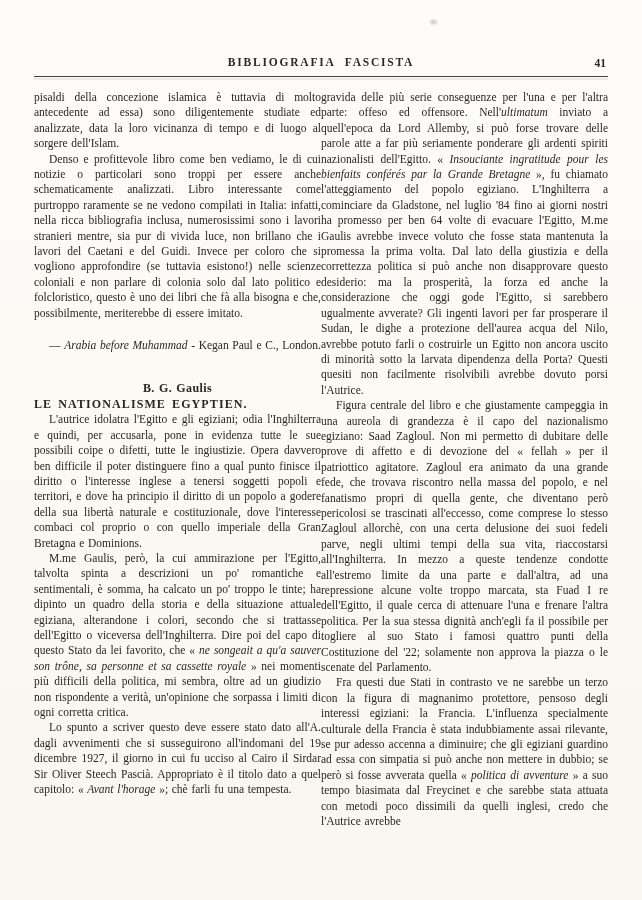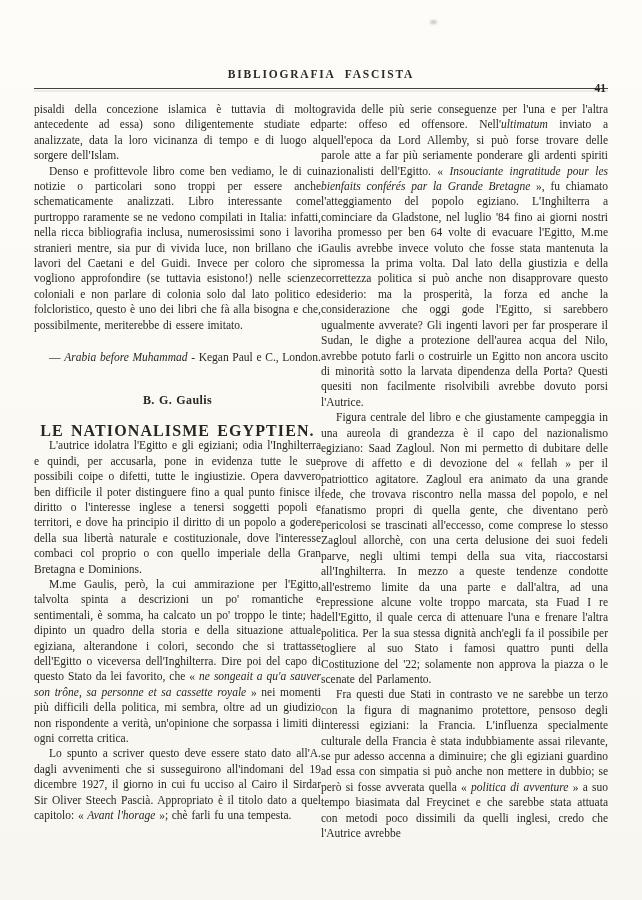--- a/index.html
+++ b/index.html
@@ -5,21 +5,21 @@
   html, body {
     margin: 0;
     padding: 0;
     background: #f2f0ea;
   }
   .page {
     position: relative;
     width: 642px;
     height: 900px;
     box-sizing: border-box;
-    padding: 16px 34px;
+    padding: 4px 34px;
     background: linear-gradient(180deg, #fdfcf8 0%, #fbf9f4 55%, #f8f6f0 100%);
     overflow: hidden;
     font-family: "Liberation Serif", "DejaVu Serif", serif;
     color: #2b2620;
   }
   .scan-speck {
     position: absolute;
     left: 430px;
     top: 20px;
     width: 7px;
@@ -37,21 +37,21 @@
     text-align: center;
     font-size: 11.5px;
     font-weight: bold;
     letter-spacing: 1.8px;
     word-spacing: 5px;
     color: #2e2922;
   }
   .page-number {
     position: absolute;
     right: 2px;
-    top: 14px;
+    top: 1px;
     font-size: 11.5px;
     font-weight: bold;
   }
   .header-rule {
     height: 0;
     border-top: 1.5px solid #46403a;
     box-shadow: 0 2.5px 0 rgba(80,70,58,0.20);
     margin-top: 3px;
   }
   .columns {
@@ -77,24 +77,24 @@
     text-align: right;
   }
   .block.author {
     margin-top: 27px;
     font-weight: bold;
     font-size: 12px;
     text-align: center;
     letter-spacing: 0.4px;
   }
   .block.work-title {
-    margin-top: 15px;
+    margin-top: 1px;
     font-weight: bold;
-    font-size: 16px;
-    text-align: center;
+    font-size: 12px;
+    text-align: left;
     letter-spacing: 1.1px;
     word-spacing: 2px;
   }
   .block.work-title + .block.body { margin-top: 0; }
   em { font-style: italic; }
 </style>
 </head>
 <body>
 
 <div class="page">

